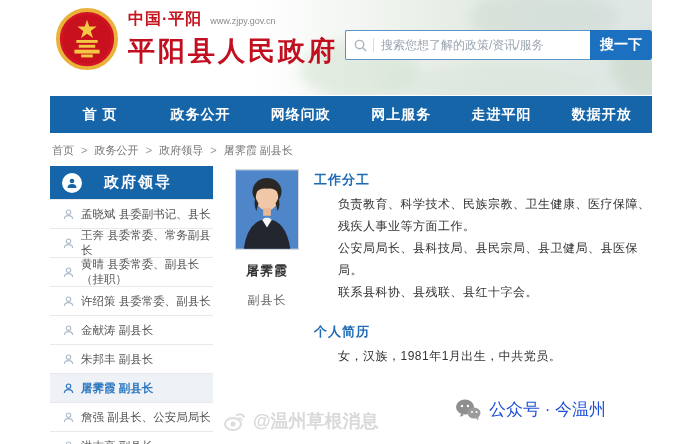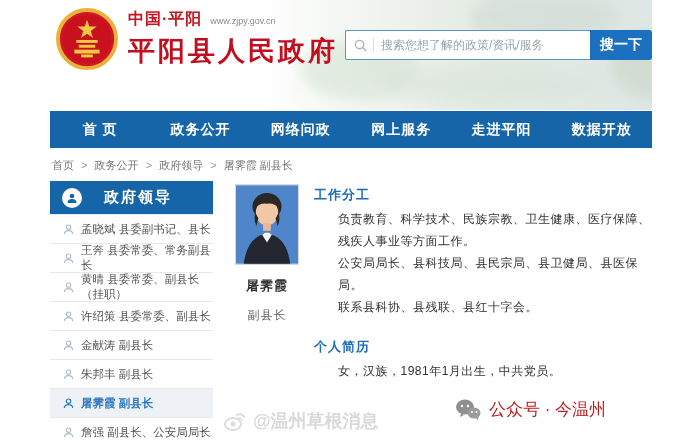--- a/index.html
+++ b/index.html
@@ -1,21 +1,21 @@
 <!DOCTYPE html>
 <html><head>
 <meta charset="utf-8">
 <style>
   * { margin:0; padding:0; box-sizing:border-box; }
   html,body { width:690px; height:444px; overflow:hidden; background:#fff;
     font-family:"Liberation Sans","DejaVu Sans",sans-serif; }
   .page { width:602px; margin-left:50px; position:relative; }
 
   
-  .site-header { position:relative; height:110px; overflow:hidden;
+  .site-header { position:relative; height:95px; overflow:hidden;
     background:linear-gradient(90deg,#ffffff 0%,#ffffff 34%,#f2f5f1 52%,#e3ebe2 72%,#dfe7e6 100%); }
   .hdr-art { position:absolute; inset:0; pointer-events:none; }
   .hdr-art i { position:absolute; border-radius:50%; filter:blur(6px); opacity:.5; }
   .hdr-art .a1{ left:250px; top:40px; width:120px; height:60px; background:#cfe0cd; }
   .hdr-art .a2{ left:420px; top:-10px; width:150px; height:55px; background:#cdd8d2; }
   .hdr-art .a3{ left:560px; top:30px; width:90px; height:70px; background:#c4d4c1; }
   .hdr-art .a4{ left:330px; top:65px; width:220px; height:40px; background:#d8e4da; }
   .header-left { position:absolute; left:6px; top:8px; display:flex; align-items:center; z-index:2; }
   .emblem { width:62px; height:62px; }
   .titles { margin-left:10px; }
@@ -67,21 +67,21 @@
   .p-title { font-size:12px; color:#666; margin-top:12px; letter-spacing:1px; }
   .info-col { margin-left:15px; flex:1; }
   .sec-heading { font-size:13px; font-weight:bold; color:#1e6bb5; margin:2px 0 4px; letter-spacing:1px; }
   .sec-heading.second { margin-top:20px; }
   .info-col p { font-size:12px; color:#333; line-height:22px; padding-left:24px; letter-spacing:.5px; }
 
   
   .wm { position:absolute; display:flex; align-items:center; pointer-events:none; }
   .wm-left { left:222px; top:408px; color:#d9d9d9; font-size:18px; font-weight:bold; }
   .wm-left svg { margin-right:5px; }
-  .wm-right { left:455px; top:398px; color:#b91c1c; font-size:17px; }
+  .wm-right { left:455px; top:398px; color:#1d4ed8; font-size:17px; }
   .wm-right svg { margin-right:8px; }
 </style>
 </head>
 <body>
 
 <div class="page">
 
   <header class="site-header">
     <div class="hdr-art">
         <i class="a1"></i>

